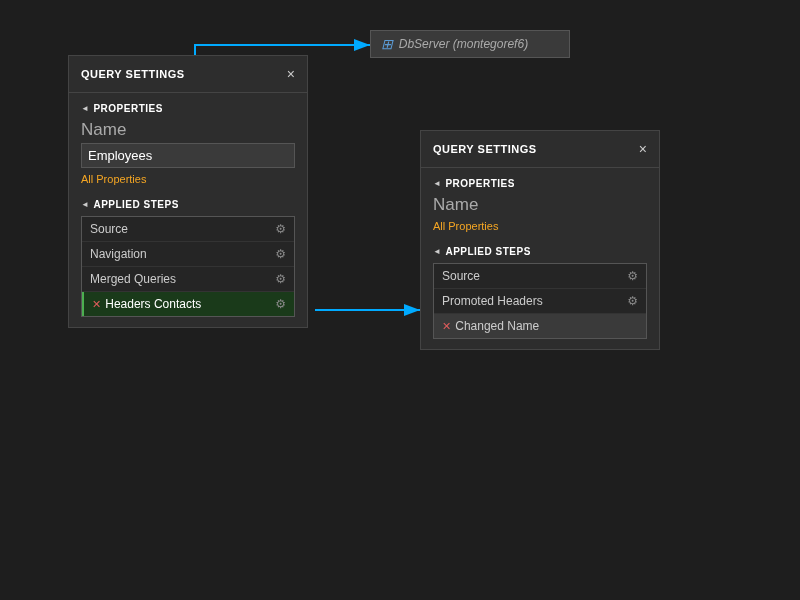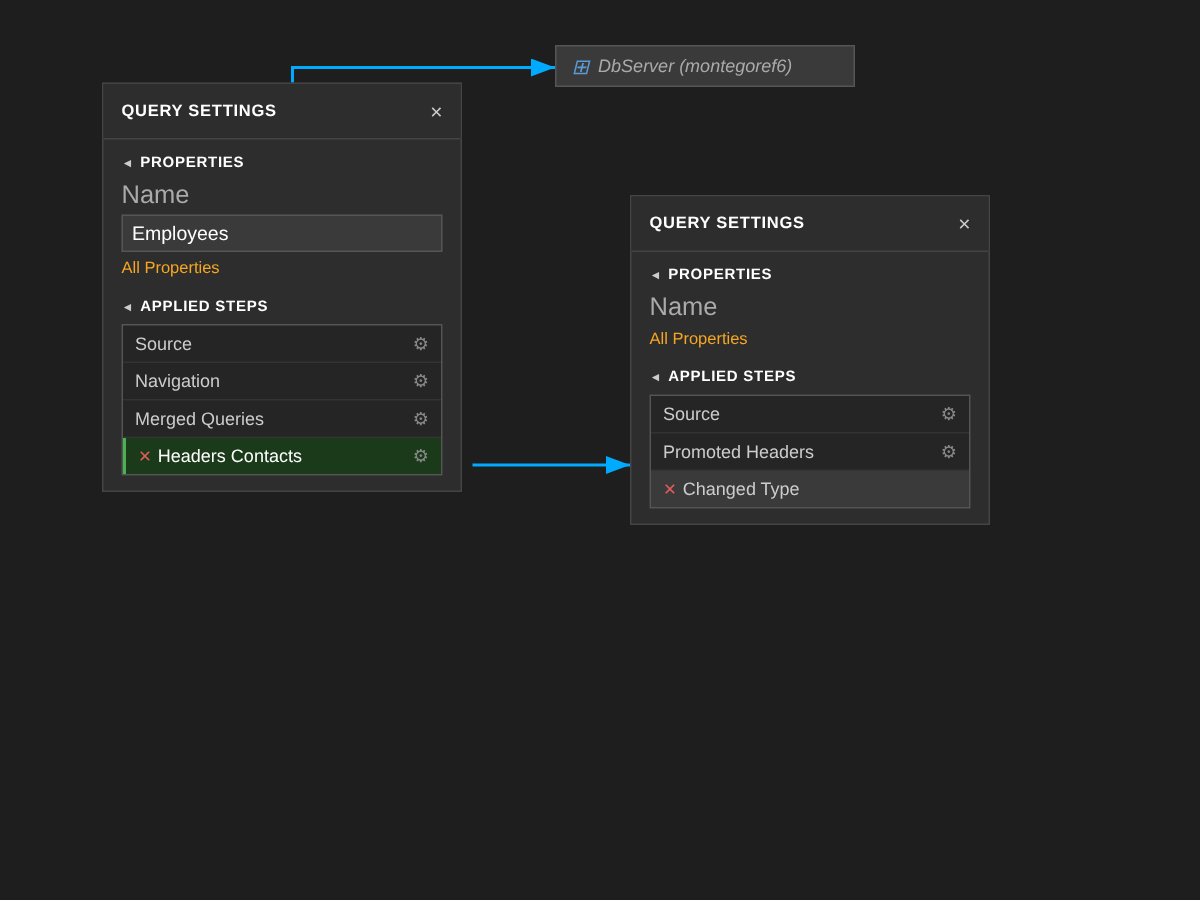--- a/index.html
+++ b/index.html
@@ -275,18 +275,18 @@
         </div>
         <div class="step-item">
           <div class="step-left">
             <span>Promoted Headers</span>
           </div>
           <span class="step-gear">⚙</span>
         </div>
         <div class="step-item highlighted" style="background: rgb(58, 58, 58);">
           <div class="step-left">
             <span class="step-error">✕</span>
-            <span>Changed Type</span>
+            <span>Changed Name</span>
           </div>
         </div>
       </div>
   </div>
 </div>
 
 </body></html>

